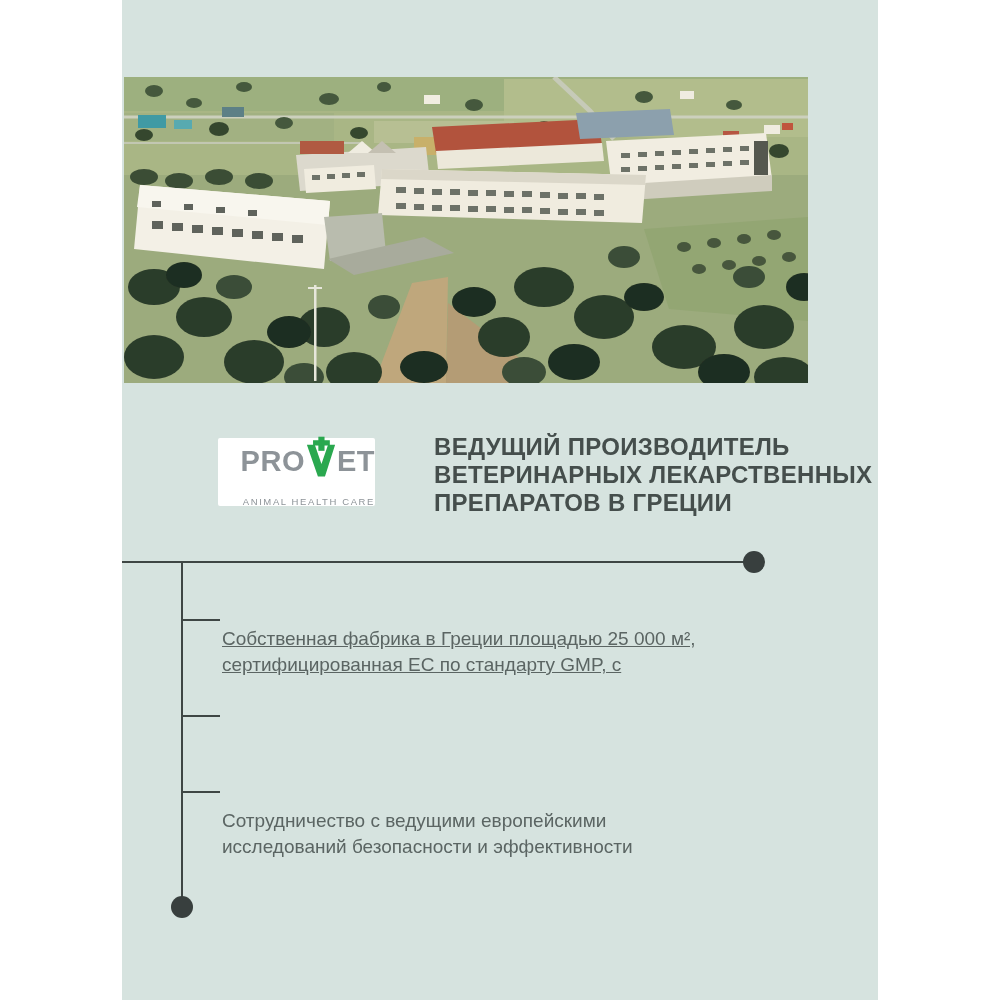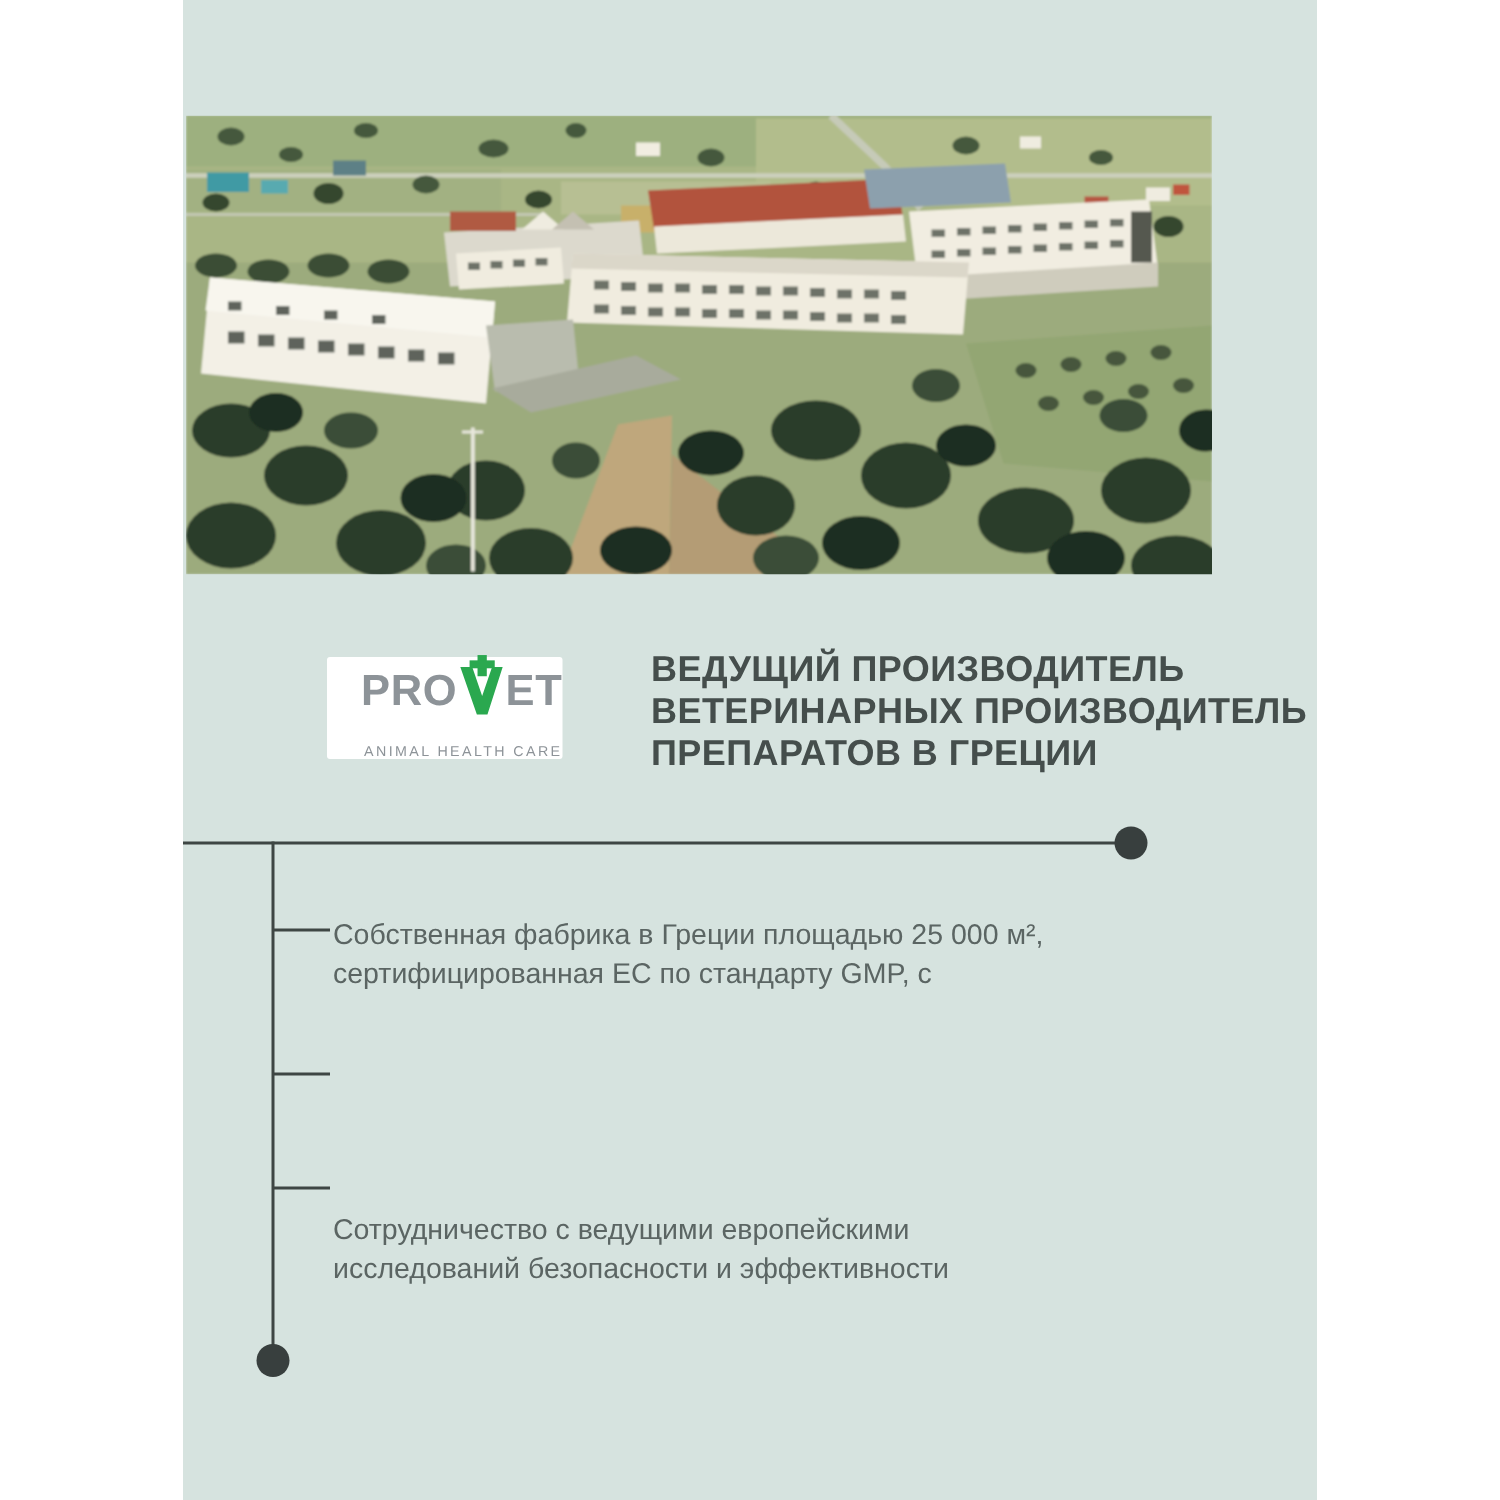--- a/index.html
+++ b/index.html
@@ -27,21 +27,21 @@
   
   .h-line{position:absolute;left:0;top:561px;width:633px;height:2px;background:#3e4644;}
   .h-dot{position:absolute;left:621px;top:551px;width:22px;height:22px;border-radius:50%;background:#383f3e;}
   .v-line{position:absolute;left:59px;top:561px;width:2px;height:340px;background:#3e4644;}
   .v-dot{position:absolute;left:49px;top:896px;width:22px;height:22px;border-radius:50%;background:#383f3e;}
   .tick{position:absolute;left:60px;width:38px;height:2px;background:#3e4644;}
   .tick-1{top:619px;} .tick-2{top:715px;} .tick-3{top:791px;}
 
   
   .bullet{position:absolute;left:100px;width:500px;color:#5b6563;font-size:19px;line-height:26px;}
-  .bullet-1{top:611px;} .bullet-2{top:703px;} .bullet-3{top:808px;}
+  .bullet-1{top:626px;text-decoration:underline;} .bullet-2{top:703px;} .bullet-3{top:808px;}
 </style>
 </head>
 <body>
 
 <div class="page">
   <div class="card">
 
     <div class="photo">
       <svg viewBox="0 0 684 306" preserveAspectRatio="none">
         <defs>
@@ -256,21 +256,21 @@
             <polygon points="1,9 10,9 17.5,31 25,9 33,9 21.5,45 13.5,45"></polygon>
           </g>
         </svg>
         <span class="ltr">ET</span>
       </div>
       <div class="logo-tagline">ANIMAL HEALTH CARE</div>
     </div>
 
     <div class="heading">
       <div>ВЕДУЩИЙ ПРОИЗВОДИТЕЛЬ</div>
-      <div>ВЕТЕРИНАРНЫХ ПРОИЗВОДИТЕЛЬ</div>
+      <div>ВЕТЕРИНАРНЫХ ЛЕКАРСТВЕННЫХ</div>
       <div>ПРЕПАРАТОВ В ГРЕЦИИ</div>
     </div>
 
     <div class="h-line"></div>
     <div class="h-dot"></div>
     <div class="v-line"></div>
     <div class="v-dot"></div>
     <div class="tick tick-1"></div>
     <div class="tick tick-2"></div>
     <div class="tick tick-3"></div>

